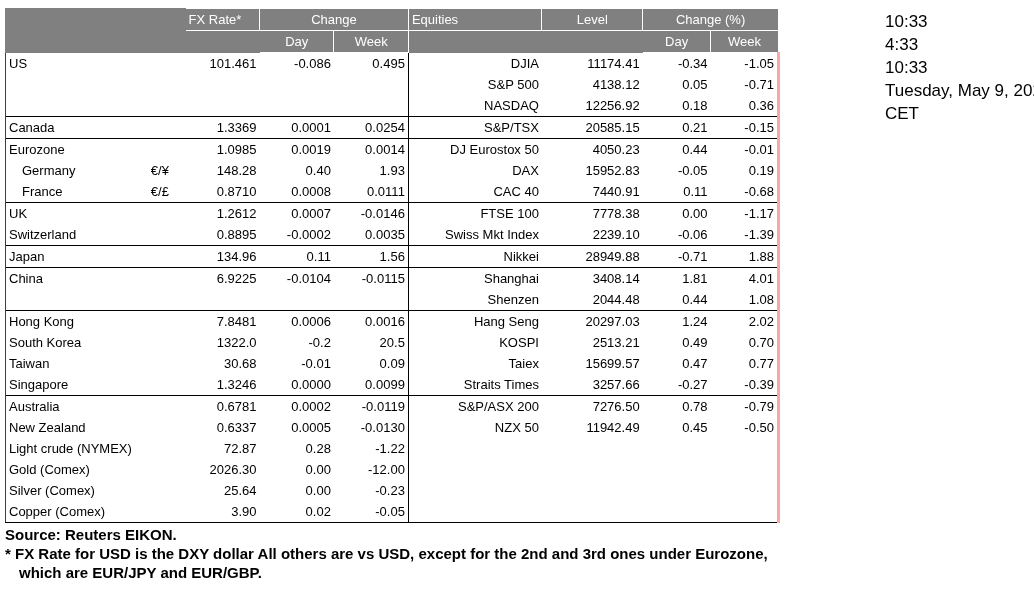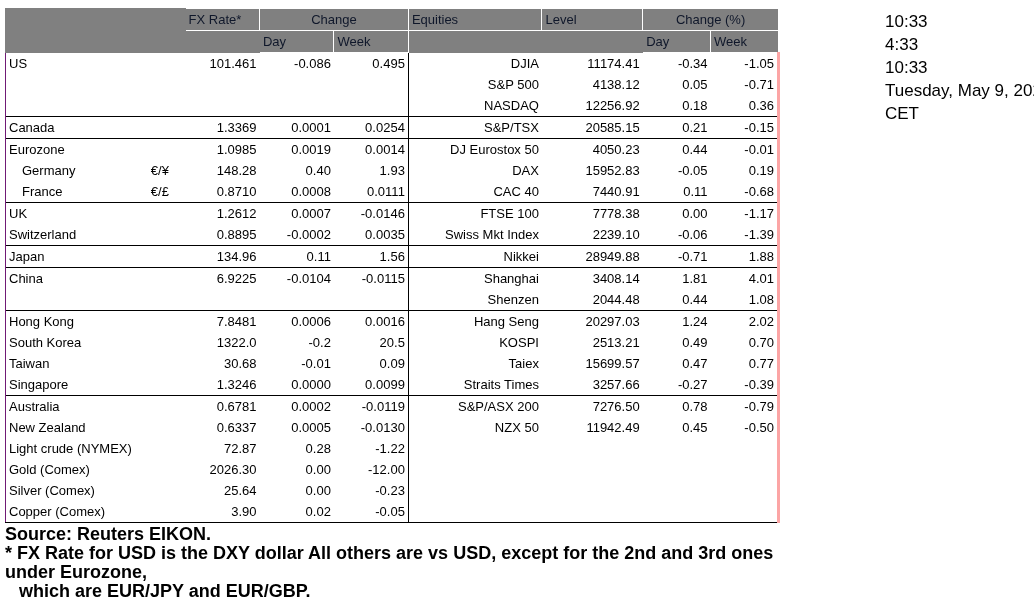--- a/index.html
+++ b/index.html
@@ -32,27 +32,27 @@
     font-size: 13px;
     font-weight: normal;
     height: 21px;
     line-height: 21px;
     vertical-align: middle;
     white-space: nowrap;
     overflow: hidden;
   }
   .hdr {
     background: #808080;
-    color: #0f172a;
+    color: #ffffff;
     font-weight: bold;
     border: 1px solid #ffffff;
     text-align: center;
   }
   .hdr.left { text-align: left; }
-  .hdr.right { text-align: left; }
+  .hdr.right { text-align: center; }
   .hdr.blank { background: #808080; border-color: #808080; }
 
   .lbl {
     text-align: left;
     font-weight: bold;
     border-left: 1px solid #701a75;
   }
   .lbl.indent { padding-left: 16px; margin-top: 16px; }
   .sym {
     text-align: left;
@@ -77,21 +77,21 @@
   col.c-day   { width: 68px; }
   col.c-week  { width: 68px; }
   col.c-eq    { width: 122px; }
   col.c-lvl   { width: 92px; }
   col.c-eday  { width: 62px; }
   col.c-eweek { width: 62px; }
 
   .footnotes {
     width: 775px;
     margin-top: 2px;
-    font-size: 18px;
+    font-size: 15px;
   }
   .footnotes div {
     line-height: 19px;
     font-weight: bold;
   }
   .footnotes div.n2 { padding-left: 0px; }
   .footnotes div.n3 { padding-left: 14px; }
 
   #clockbox {
     position: absolute;

